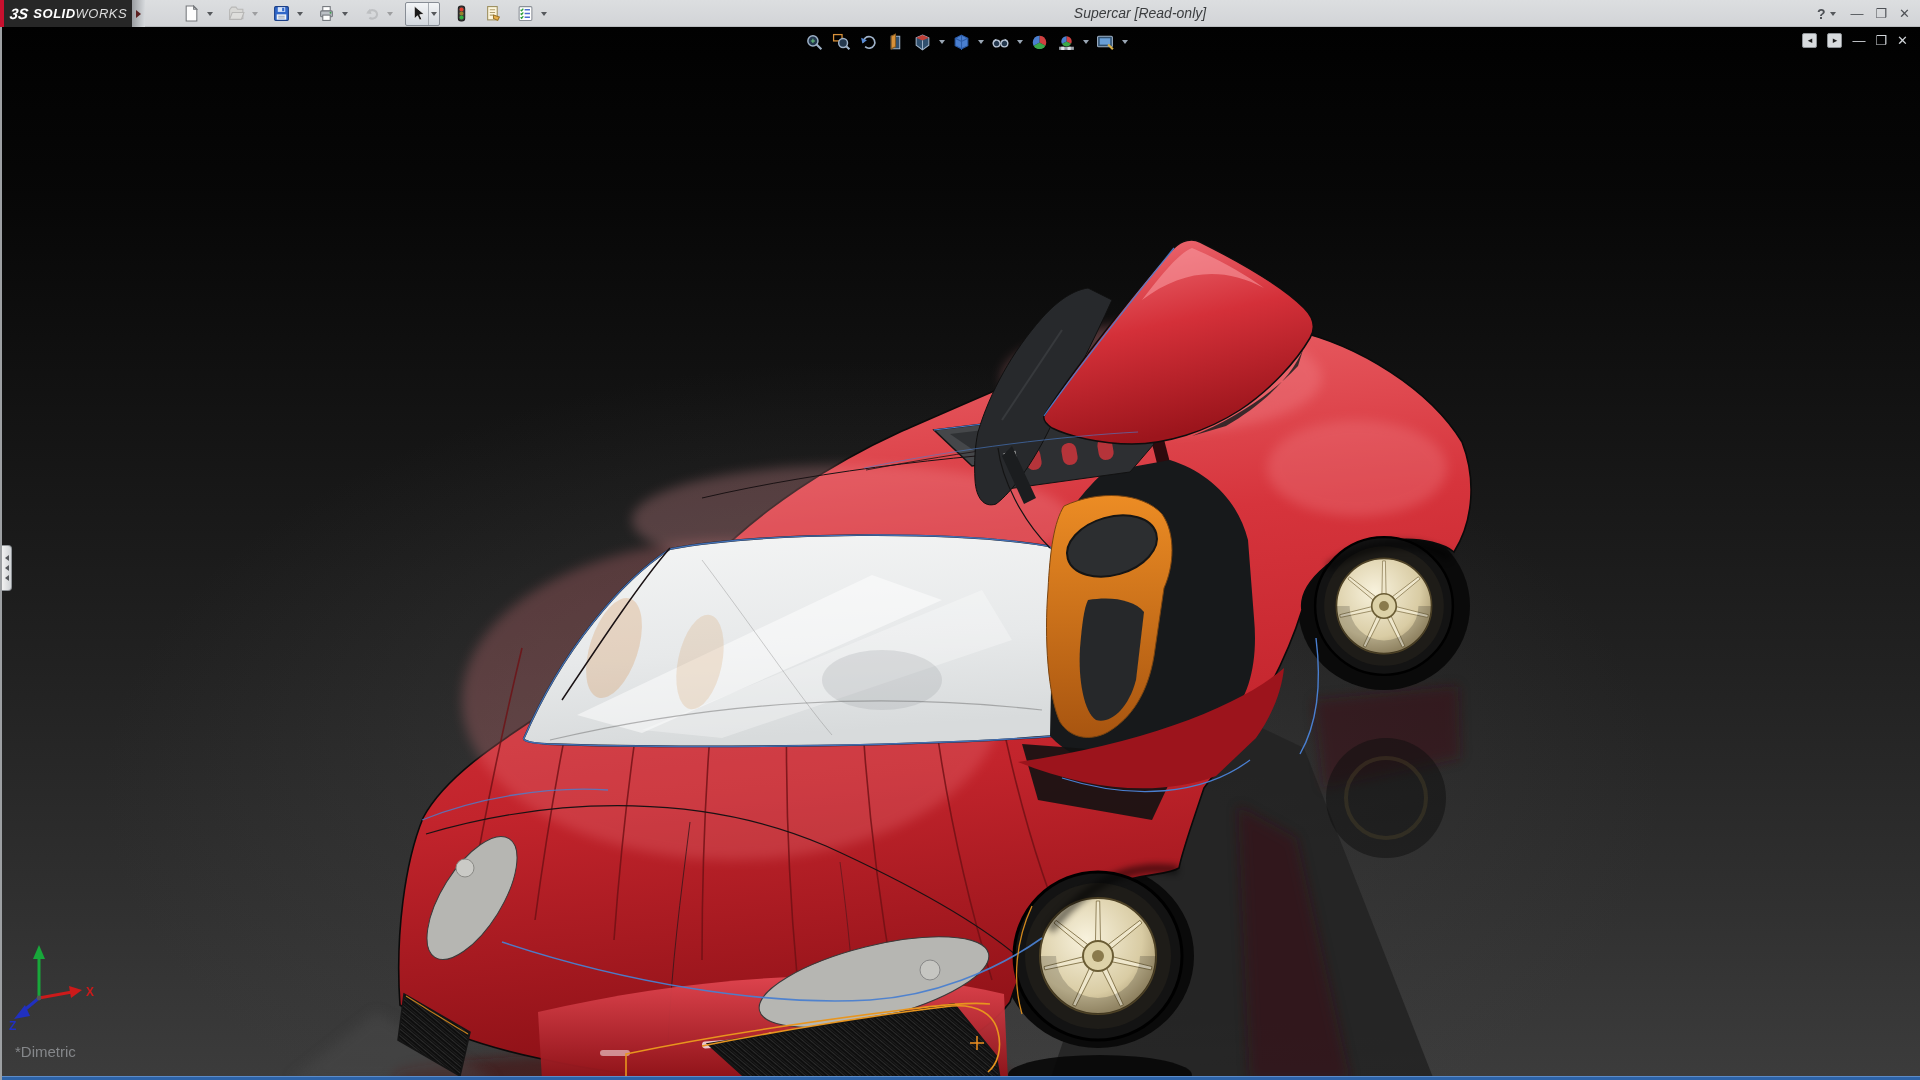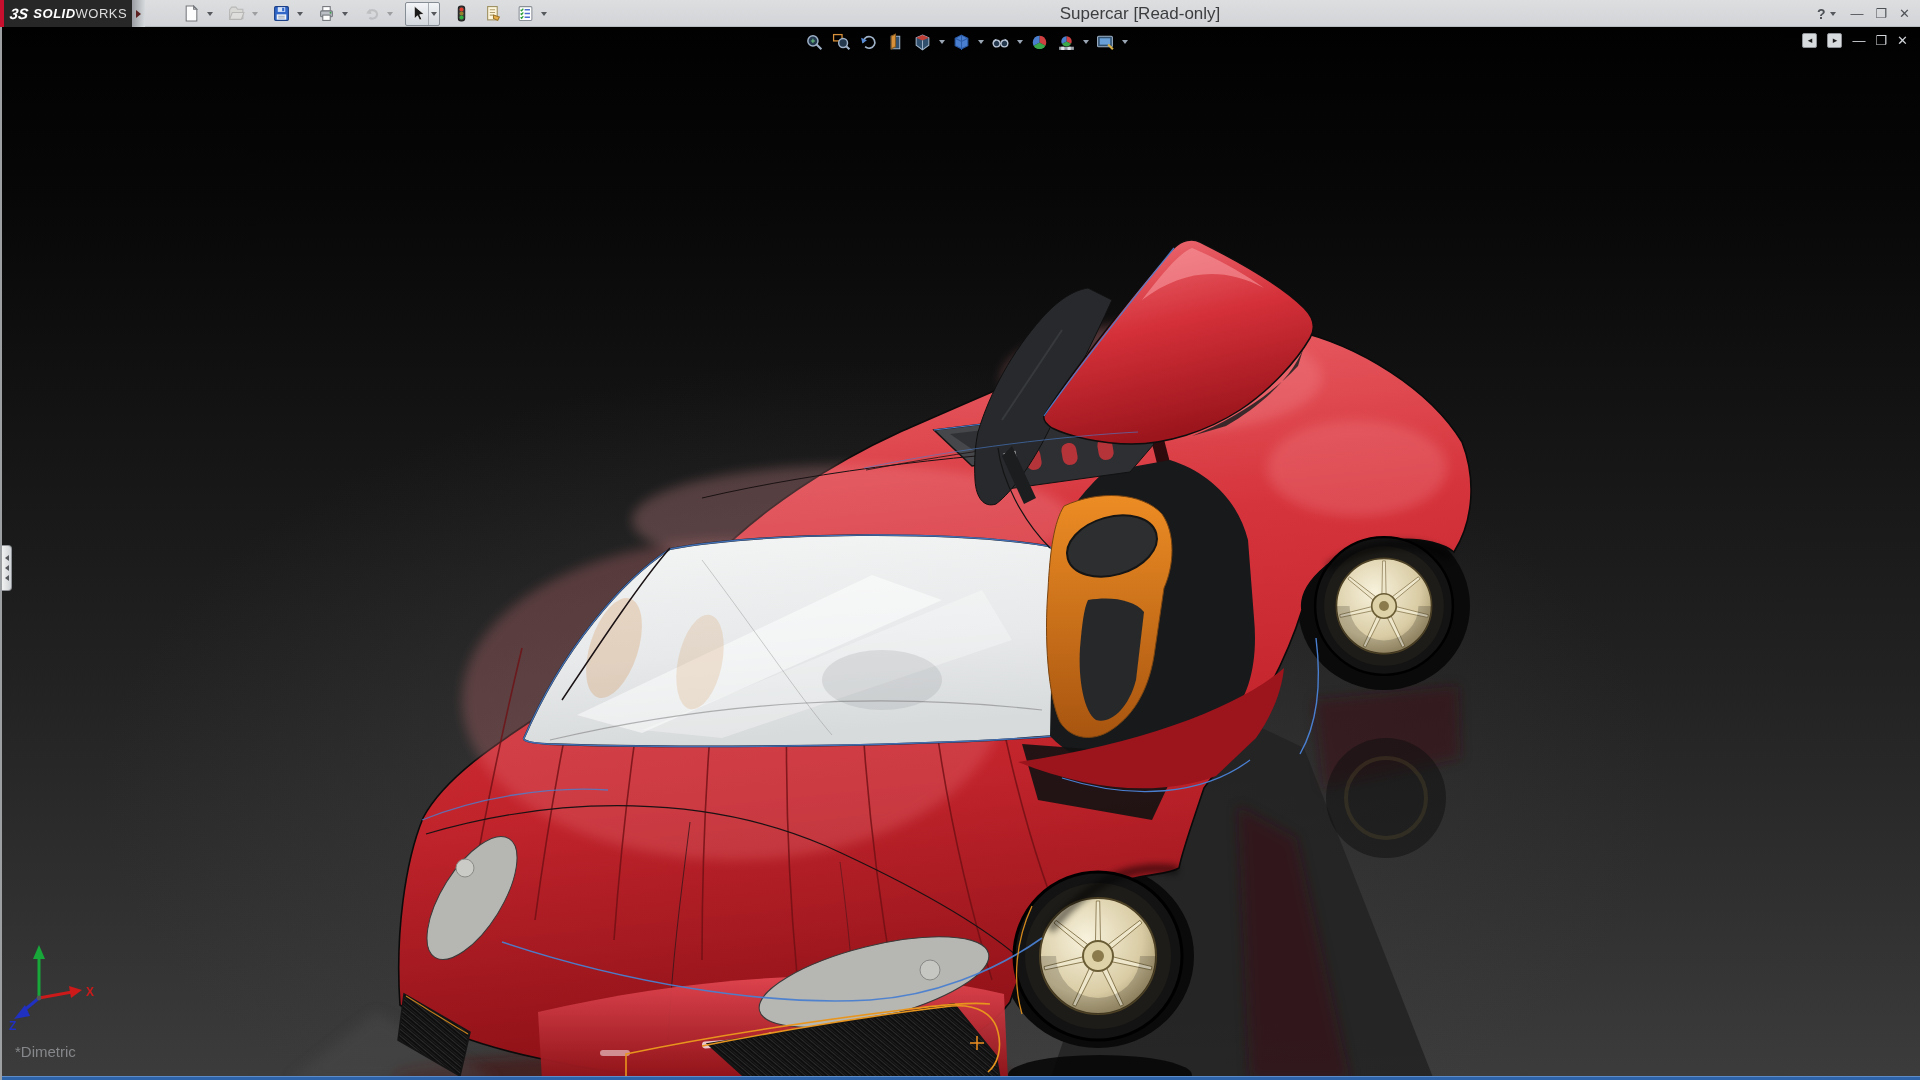--- a/index.html
+++ b/index.html
@@ -6,34 +6,34 @@
     font-family:"Liberation Sans",sans-serif;background:#000;}
   *{box-sizing:border-box;}
   
   .titlebar{position:absolute;top:0;left:0;width:1920px;height:27px;
     background:linear-gradient(#dcdee0,#d2d4d7);border-bottom:1px solid #b9bcbf;z-index:10;}
   .logo-block{position:absolute;left:0;top:0;width:132px;height:27px;background:#272727;
     display:flex;align-items:center;padding-left:10px;color:#fff;}
   .logo-accent{position:absolute;left:0;top:0;width:4px;height:27px;background:#c8102e;}
   .logo-mark{font-style:italic;font-weight:bold;font-size:15px;margin-right:5px;transform:skewX(-8deg);}
   .logo-bold{font-style:italic;font-weight:bold;font-size:13px;letter-spacing:.5px;}
-  .logo-light{font-weight:300;font-size:13px;letter-spacing:.5px;color:#dedede;}
+  .logo-light{font-style:italic;font-weight:300;font-size:13px;letter-spacing:.5px;color:#dedede;}
   .logo-tab{position:absolute;left:132px;top:0;width:13px;height:27px;
     background:linear-gradient(90deg,#9a9da1,#d7dadd);display:flex;align-items:center;justify-content:center;}
   .logo-tab::after{content:"";border-left:5px solid #5c2020;border-top:4px solid transparent;border-bottom:4px solid transparent;}
   .main-toolbar{position:absolute;left:180px;top:0;height:27px;display:flex;align-items:center;gap:2px;}
   .tbtn{width:22px;height:22px;display:flex;align-items:center;justify-content:center;border-radius:2px;}
   .dim{opacity:.45;filter:grayscale(60%);}
   .dd{width:11px;height:22px;display:flex;align-items:center;justify-content:center;}
   .dd::after{content:"";border-top:4px solid #55585c;border-left:3.5px solid transparent;border-right:3.5px solid transparent;}
   .tgap{width:6px;}
   .sel-group{display:flex;border:1px solid #878d95;border-radius:2px;background:linear-gradient(#f3f5f7,#d3d8de);height:24px;align-items:center;}
   .sel-group .dd{border-left:1px solid #a7acb2;height:100%;}
   .win-title{position:absolute;left:1140px;top:0;height:14px;line-height:27px;transform:translateX(-50%);
-    font-size:17px;color:#3b3d3f;white-space:nowrap;}
+    font-size:14px;color:#3b3d3f;white-space:nowrap;font-style:italic;}
   .win-controls{position:absolute;right:10px;top:0;height:27px;display:flex;align-items:center;gap:12px;color:#4e5156;}
   .help-group{display:flex;align-items:center;gap:2px;}
   .help-glyph{font-weight:bold;font-size:14px;}
   .wc-glyph{font-size:13px;line-height:27px;}
   
   .viewport{position:absolute;top:27px;left:0;width:1920px;height:1053px;
     border-left:2px solid #9da0a3;
     background:linear-gradient(180deg,#010101 0%,#070707 16%,#141414 38%,#222222 62%,#2f2f2f 82%,#3c3c3c 100%);}
   .vp-canvas{position:absolute;top:0;left:0;width:1918px;height:1053px;}
   

